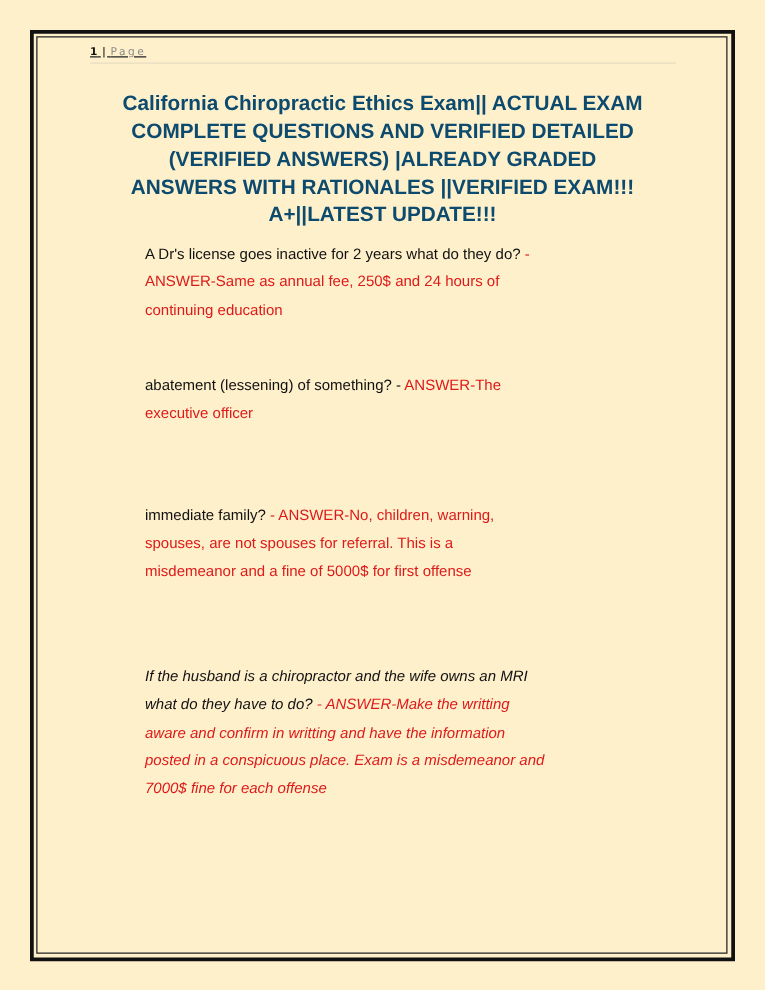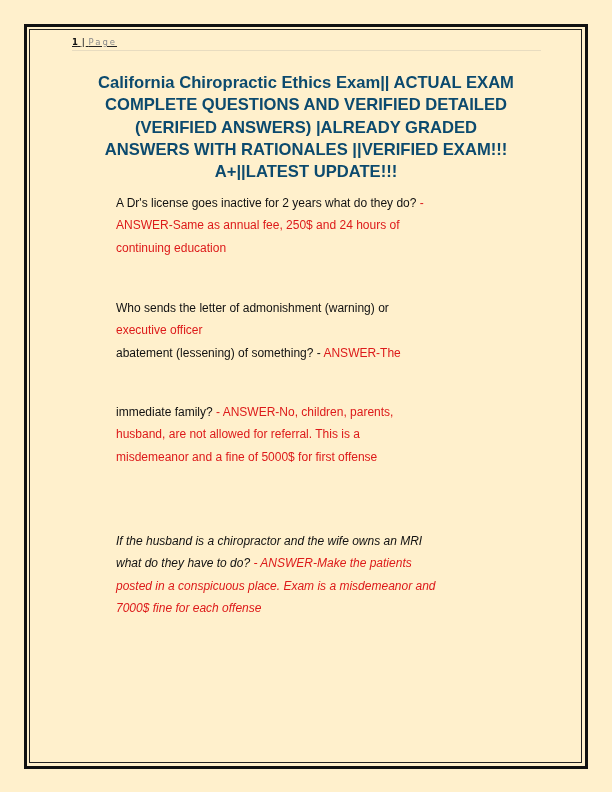--- a/index.html
+++ b/index.html
@@ -102,29 +102,29 @@
   <div>A+||LATEST UPDATE!!!</div>
 </div>
 
 <div class="qa" style="top:192px;">
   <div class="line"><span>A Dr's license goes inactive for 2 years what do they do? </span><span class="red">-</span></div>
   <div class="line"><span></span><span class="red">ANSWER-Same as annual fee, 250$ and 24 hours of</span></div>
   <div class="line"><span></span><span class="red">continuing education</span></div>
 </div>
 
 <div class="qa" style="top:297px;">
-  <div class="line"><span>Who sends the letter of admonishment (warning) or</span><span class="red"></span></div>
+  <div class="line"><span>abatement (lessening) of something? - </span><span class="red">ANSWER-The</span></div>
   <div class="line"><span></span><span class="red">executive officer</span></div>
-  <div class="line"><span>abatement (lessening) of something? - </span><span class="red">ANSWER-The</span></div>
 </div>
 
 <div class="qa" style="top:401px;">
-  <div class="line"><span>immediate family? </span><span class="red">- ANSWER-No, children, parents,</span></div>
-  <div class="line"><span></span><span class="red">husband, are not allowed for referral. This is a</span></div>
+  <div class="line"><span>immediate family? </span><span class="red">- ANSWER-No, children, warning,</span></div>
+  <div class="line"><span></span><span class="red">spouses, are not spouses for referral. This is a</span></div>
   <div class="line"><span></span><span class="red">misdemeanor and a fine of 5000$ for first offense</span></div>
 </div>
 
 <div class="qa" style="top:530px;font-style:italic;">
   <div class="line"><span>If the husband is a chiropractor and the wife owns an MRI</span><span class="red"></span></div>
-  <div class="line"><span>what do they have to do? </span><span class="red">- ANSWER-Make the patients</span></div>
+  <div class="line"><span>what do they have to do? </span><span class="red">- ANSWER-Make the writting</span></div>
+  <div class="line"><span></span><span class="red">aware and confirm in writting and have the information</span></div>
   <div class="line"><span></span><span class="red">posted in a conspicuous place. Exam is a misdemeanor and</span></div>
   <div class="line"><span></span><span class="red">7000$ fine for each offense</span></div>
 </div>
 
 </body></html>

